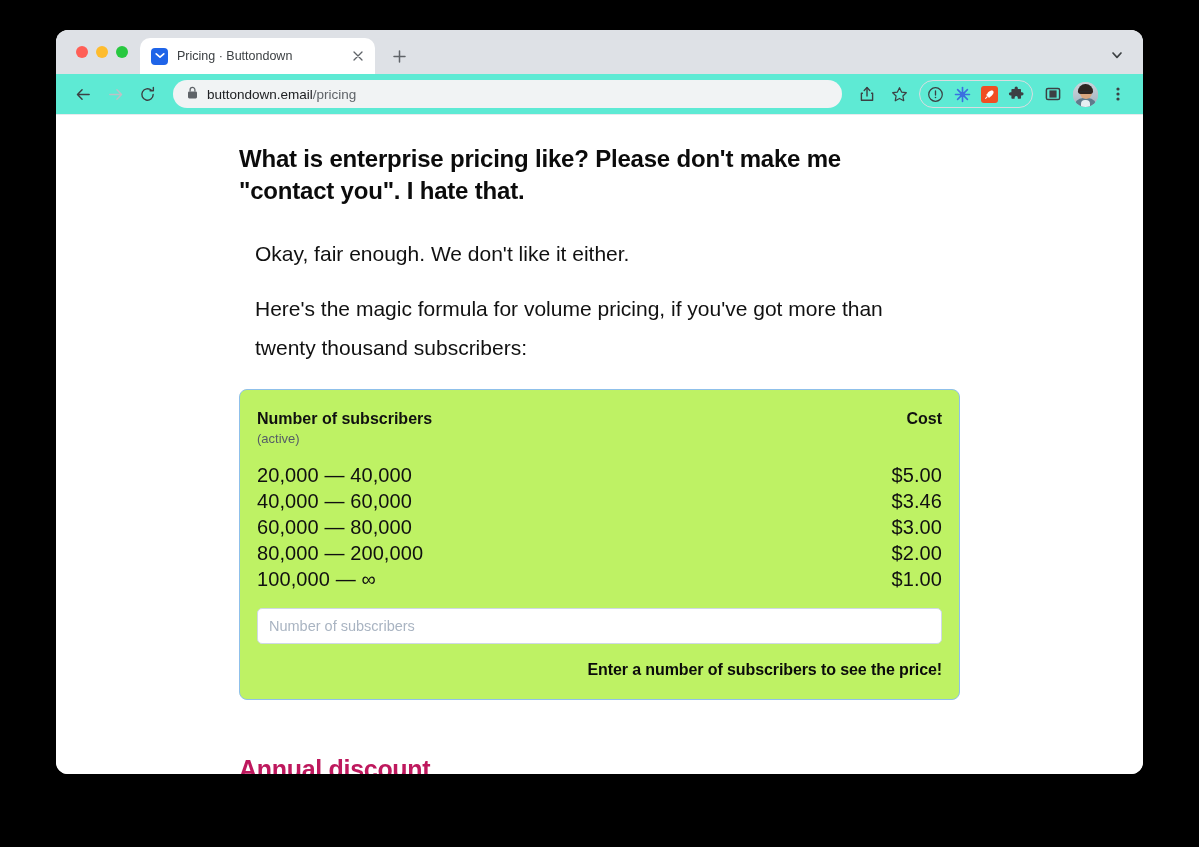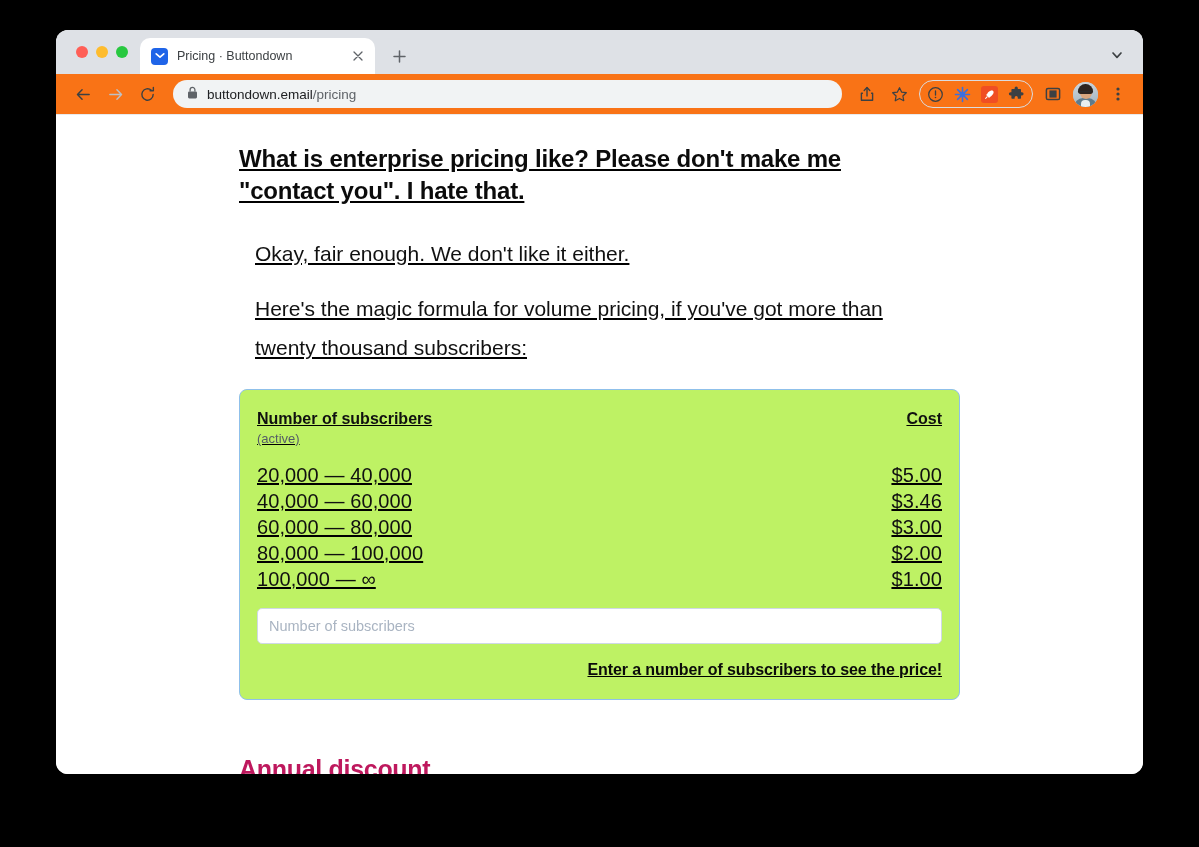--- a/index.html
+++ b/index.html
@@ -97,21 +97,21 @@
     bottom: 5px;
     width: 28px; height: 28px;
     display: flex; align-items: center; justify-content: center;
     border-radius: 50%;
     color: #3c4043;
   }
 
   
   .toolbar {
     height: 41px;
-    background: #f97316;
+    background: #5eead4;
     display: flex;
     align-items: center;
     padding: 0 10px 0 12px;
     gap: 2px;
     border-bottom: 1px solid #e8eaed;
     flex: none;
   }
   .nav-btn {
     width: 30px; height: 30px;
     display: flex; align-items: center; justify-content: center;
@@ -193,21 +193,20 @@
     background: #ffffff;
     overflow: hidden;
     position: relative;
   }
   .page {
     padding: 28px 0 0 0;
   }
   .content {
     width: 720px;
     margin-left: 183px;
-    text-decoration: underline;
   }
 
   h2.q {
     font-size: 24px;
     font-weight: 700;
     line-height: 32px;
     letter-spacing: -0.2px;
     color: #0b0b0b;
     margin: 0 0 27px 0;
     max-width: 700px;
@@ -461,21 +460,21 @@
             </div>
             <div class="rate-row">
               <span class="range">40,000 — 60,000</span>
               <span class="cost">$3.46</span>
             </div>
             <div class="rate-row">
               <span class="range">60,000 — 80,000</span>
               <span class="cost">$3.00</span>
             </div>
             <div class="rate-row">
-              <span class="range">80,000 — 100,000</span>
+              <span class="range">80,000 — 200,000</span>
               <span class="cost">$2.00</span>
             </div>
             <div class="rate-row">
               <span class="range">100,000 — ∞</span>
               <span class="cost">$1.00</span>
             </div>
           </div>
 
           <input class="sub-input" type="text" placeholder="Number of subscribers" style="">
 

